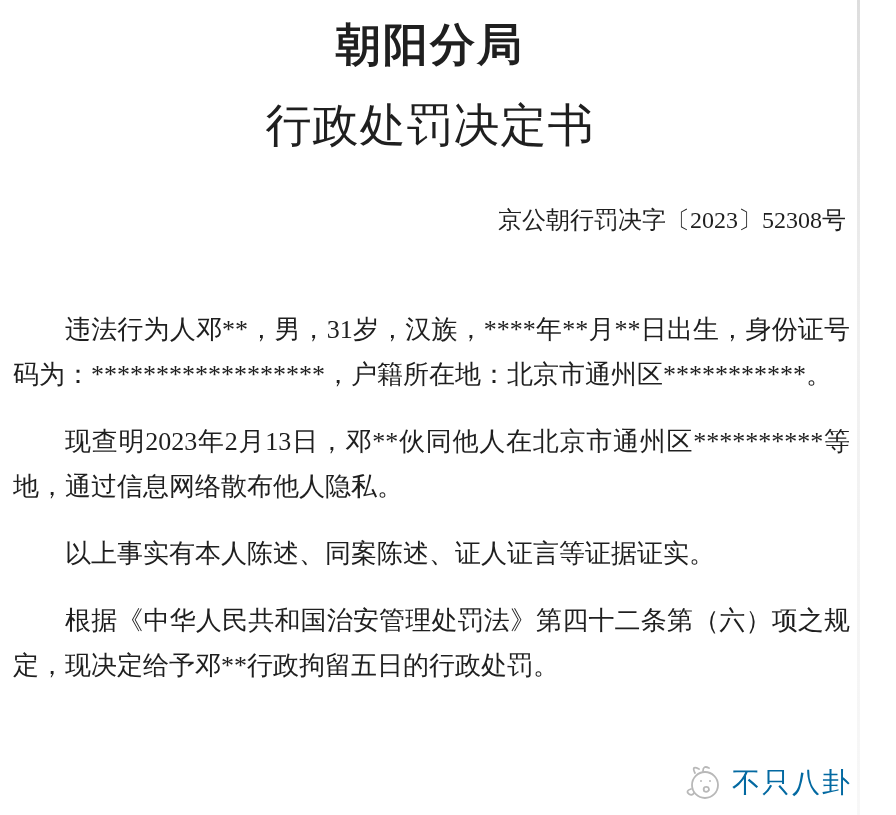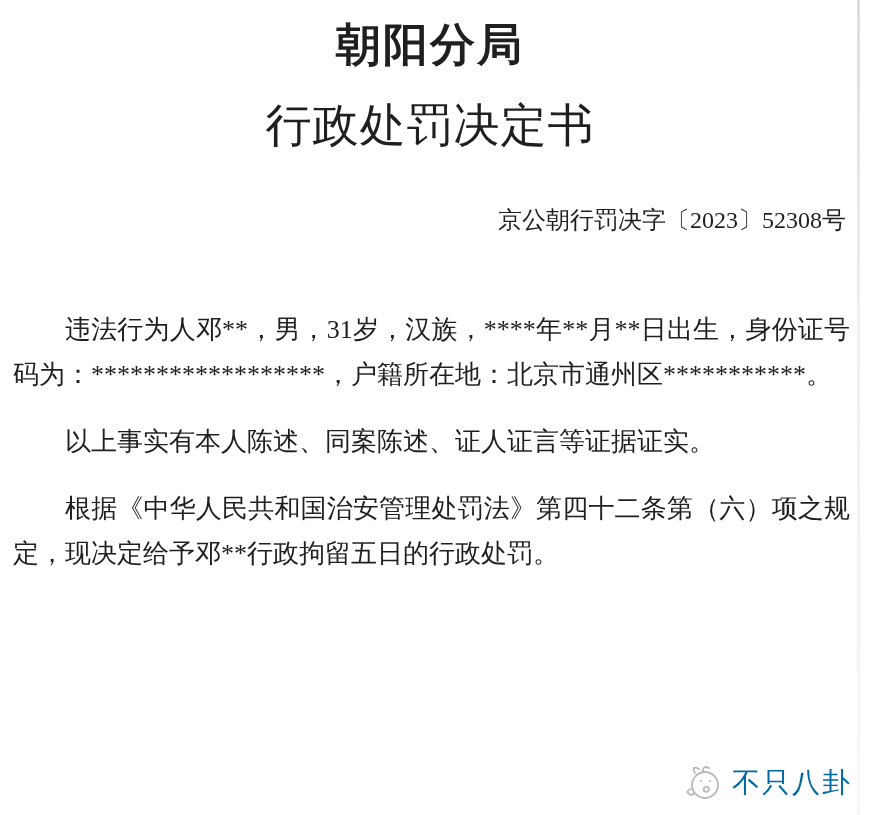--- a/index.html
+++ b/index.html
@@ -89,20 +89,21 @@
   <div class="scan-edge"></div>
 
   <h1 class="agency-title">朝阳分局</h1>
 
   <h1 class="doc-title">行政处罚决定书</h1>
 
   <div class="doc-number">京公朝行罚决字〔2023〕52308号</div>
 
   <div class="doc-body" id="doc-body">
       <p class="para">违法行为人邓**，男，31岁，汉族，****年**月**日出生，身份证号码为：******************，户籍所在地：北京市通州区***********。</p>
+      <p class="para">现查明2023年2月13日，邓**伙同他人在北京市通州区**********等地，通过信息网络散布他人隐私。</p>
       <p class="para">以上事实有本人陈述、同案陈述、证人证言等证据证实。</p>
       <p class="para">根据《中华人民共和国治安管理处罚法》第四十二条第（六）项之规定，现决定给予邓**行政拘留五日的行政处罚。</p>
     </div>
 
   <div class="watermark">
     <span class="wm-icon">
       <svg viewBox="0 0 46 40" width="46" height="40" fill="none" stroke="#b8b8b8" stroke-width="1.8" stroke-linecap="round">
 
         <path d="M14 10 Q10 2 18 6"></path>
         <path d="M22 8 Q22 2 28 5"></path>

